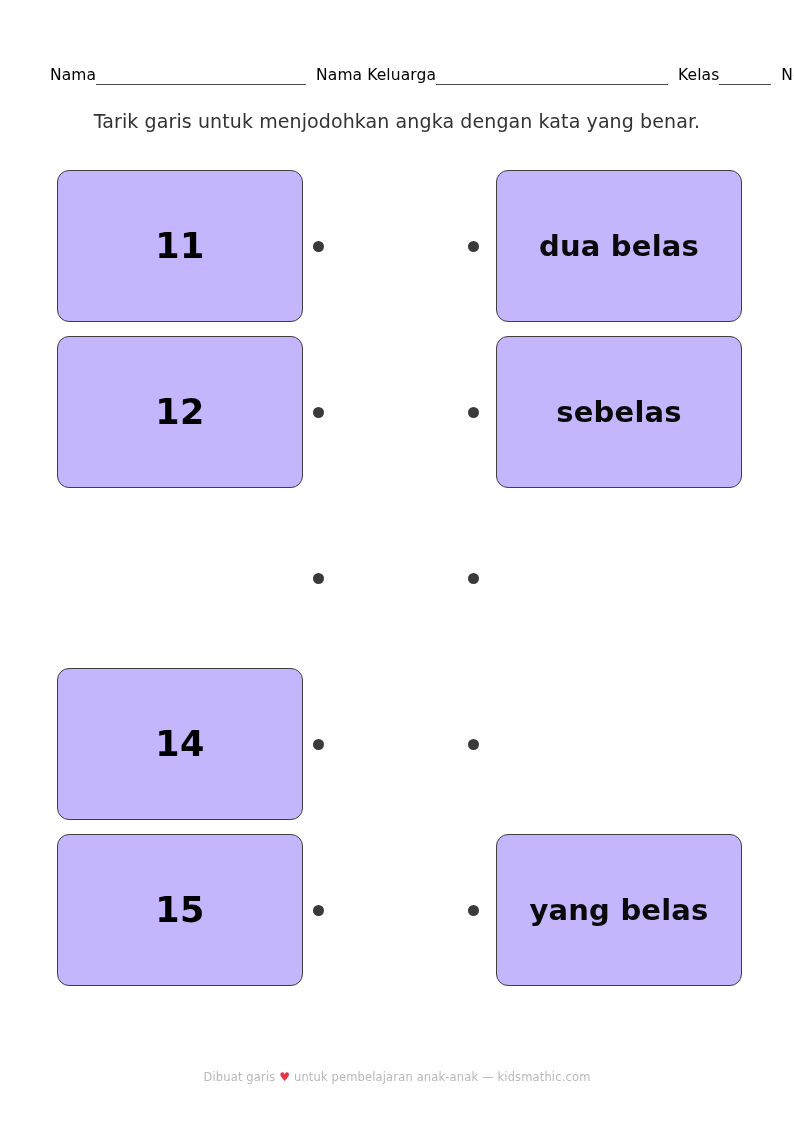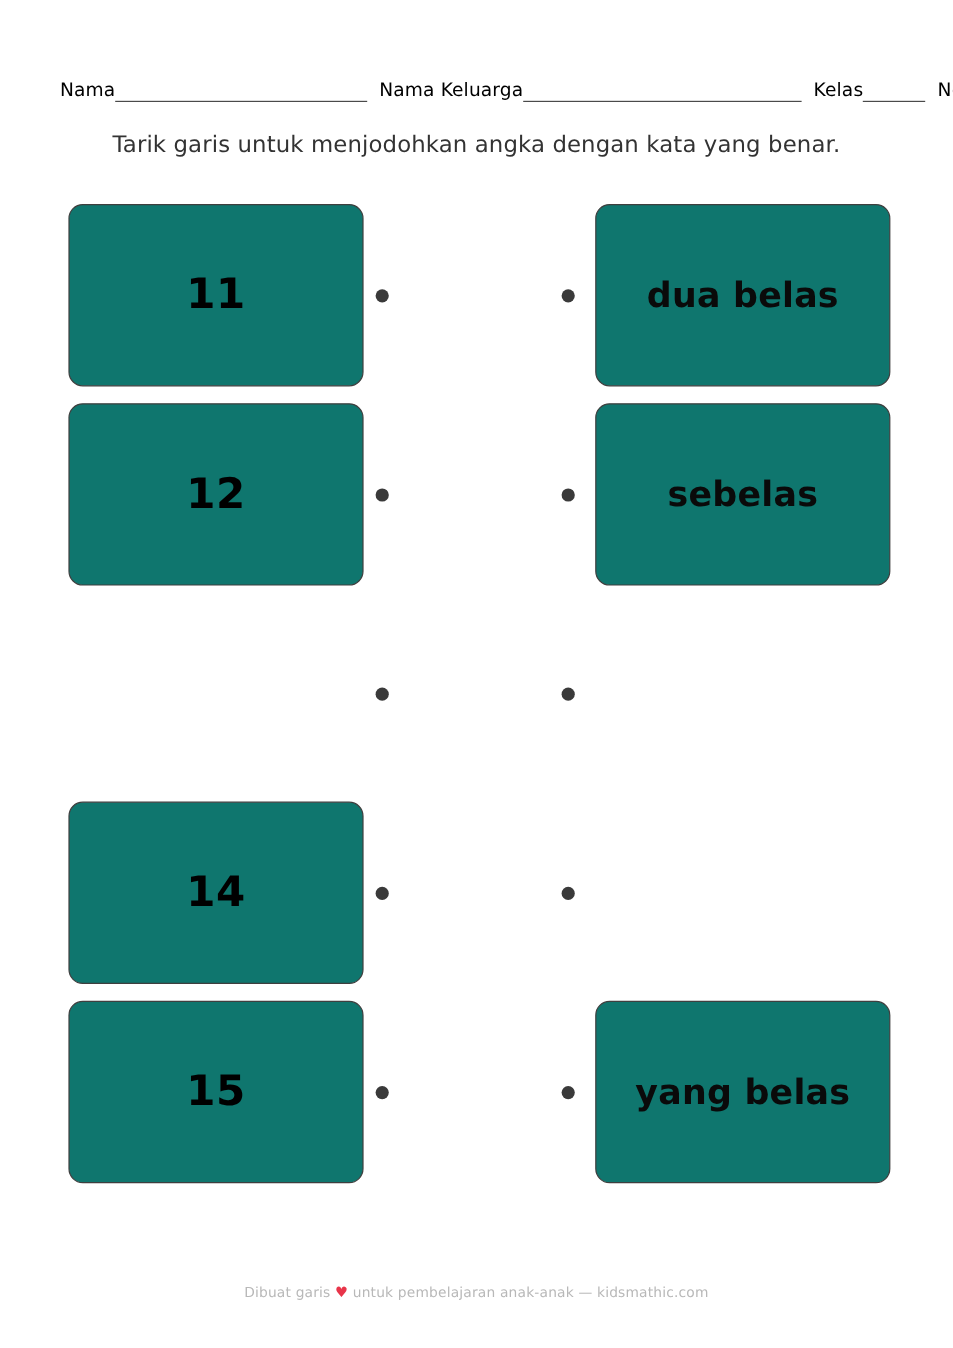--- a/index.html
+++ b/index.html
@@ -72,21 +72,21 @@
   .match-row {
     position: relative;
     height: 152px;
     margin-bottom: 14px;
   }
   .card {
     position: absolute;
     top: 0;
     height: 152px;
     box-sizing: border-box;
-    background: #0f766e;
+    background: #c4b5fd;
     border: 1.5px solid #3f3f3f;
     border-radius: 12px;
     display: flex;
     align-items: center;
     justify-content: center;
   }
   .card.left  { left: 57px;  width: 246px; }
   .card.right { left: 496px; width: 246px; }
 
   .num-text {

